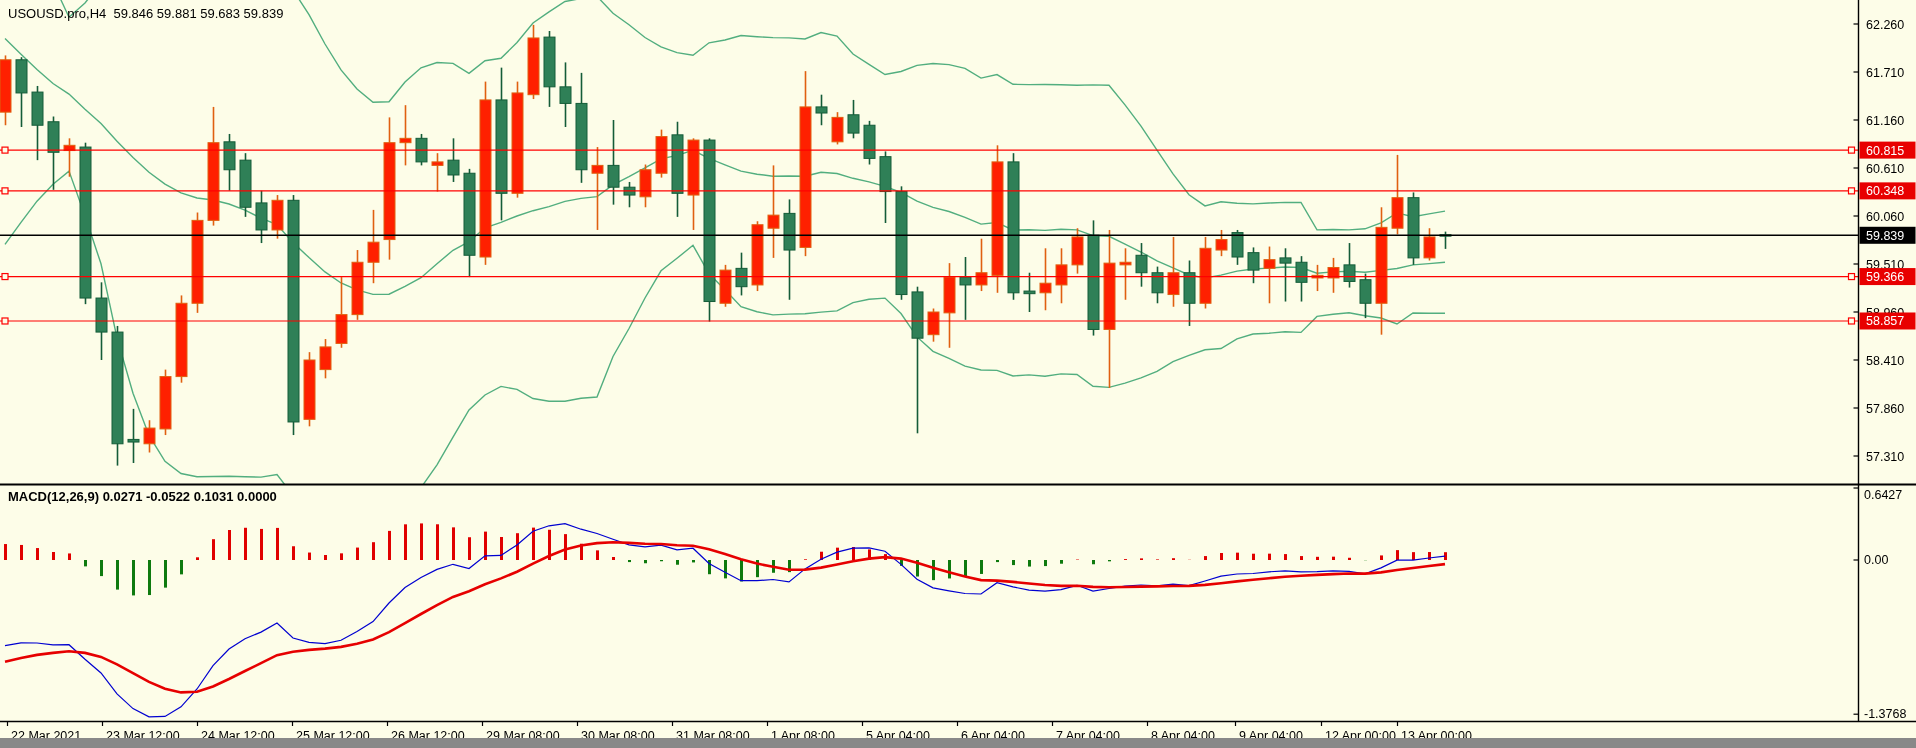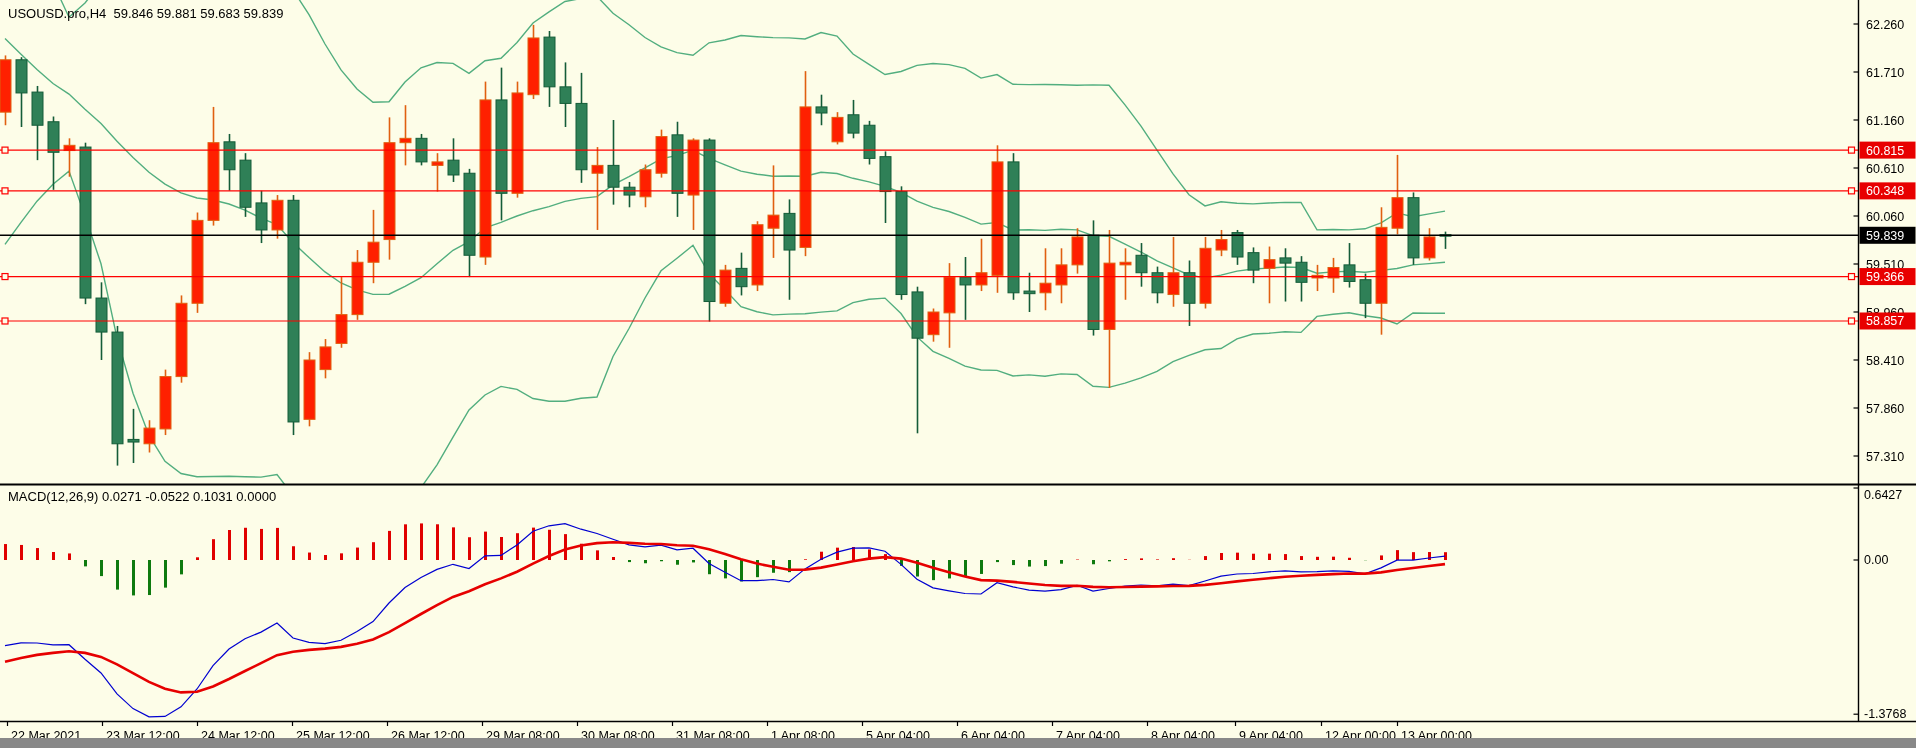--- a/index.html
+++ b/index.html
@@ -1,19 +1,19 @@
 <!DOCTYPE html>
 <html><head>
 <meta charset="utf-8">
 <style>
   html,body{margin:0;padding:0;background:#888;}
   #terminal{position:relative;width:1916px;height:738px;background:#FDFDE8;overflow:hidden;
             font-family:"Liberation Sans",sans-serif;color:#000;}
   .hdr{position:absolute;left:8px;top:6px;font-size:13px;white-space:pre;z-index:30;text-align:right;}
-  #macdHdr{position:absolute;left:8px;top:489px;font-size:13px;white-space:pre;z-index:30;}
+  #macdHdr{position:absolute;left:8px;top:489px;font-size:13px;white-space:pre;z-index:30;font-weight:bold;}
   svg{position:absolute;left:0;top:0;}
   .axis-label{font-size:12.5px;fill:#000;}
   .badge-text{font-size:12.5px;fill:#fff;}
   .time-label{font-size:12.5px;fill:#000;}
 </style>
 </head>
 <body>
 
 <div id="terminal">
   <svg id="chartSvg" width="1916" height="748">

